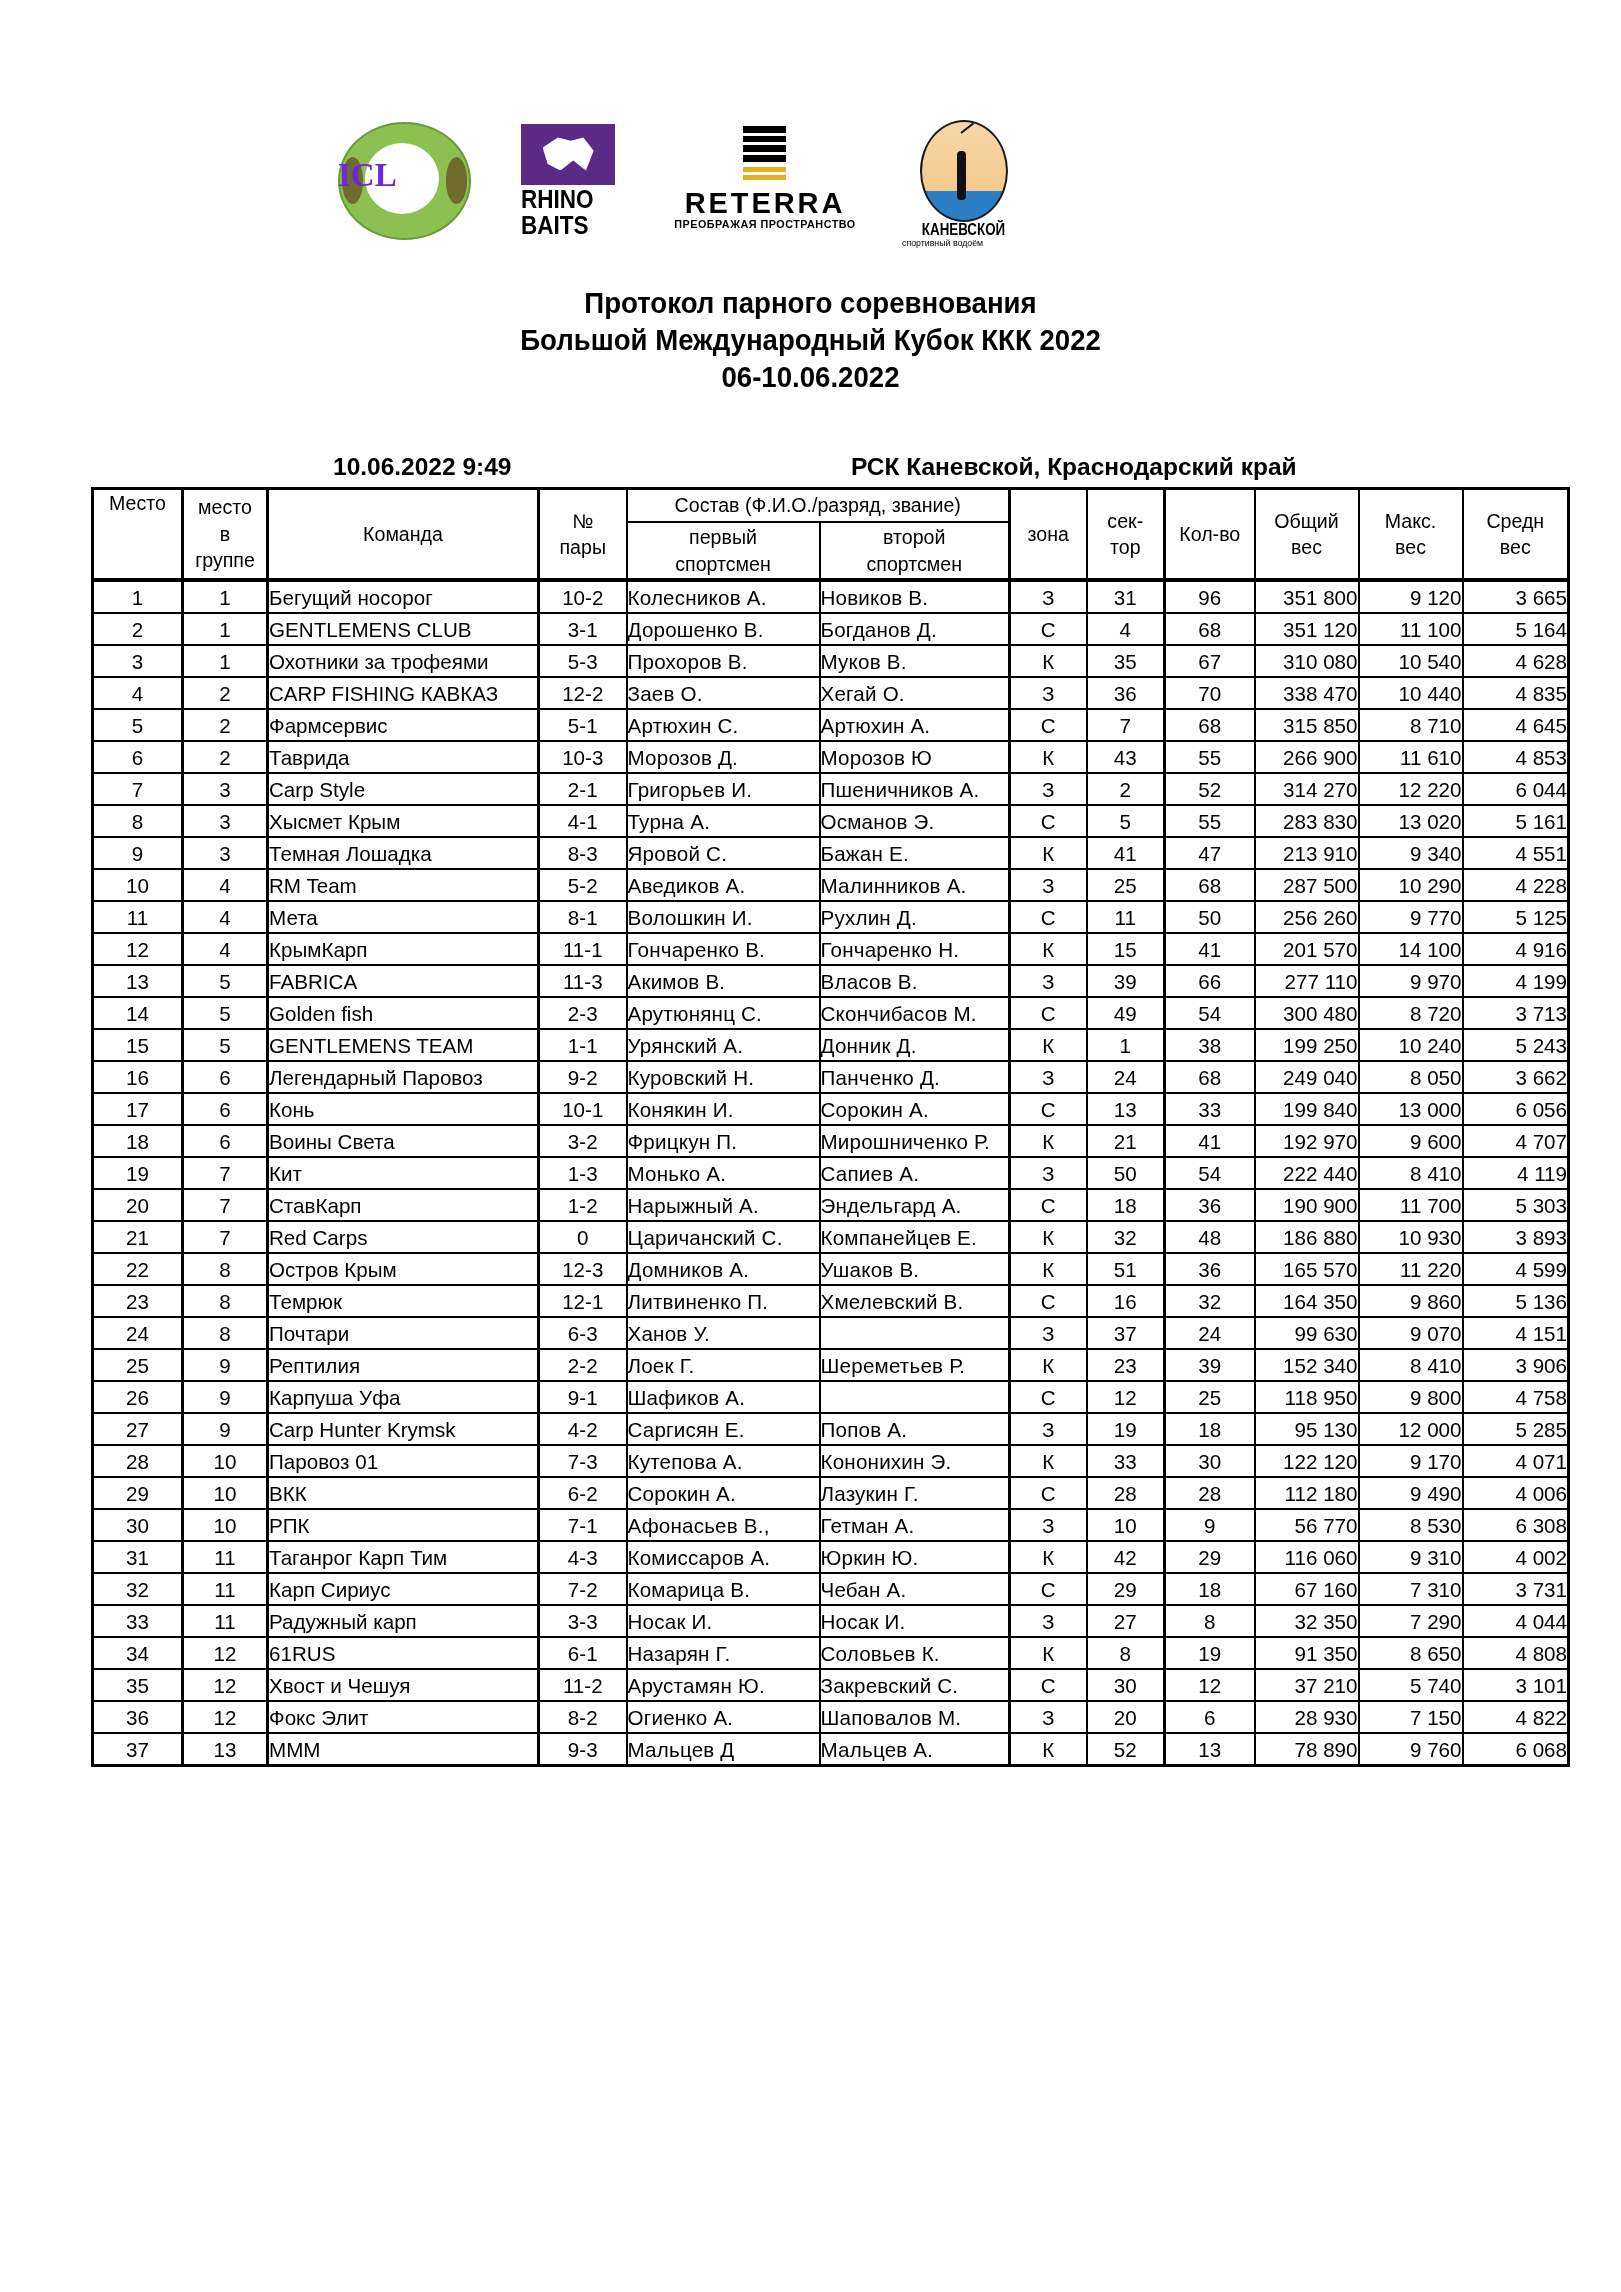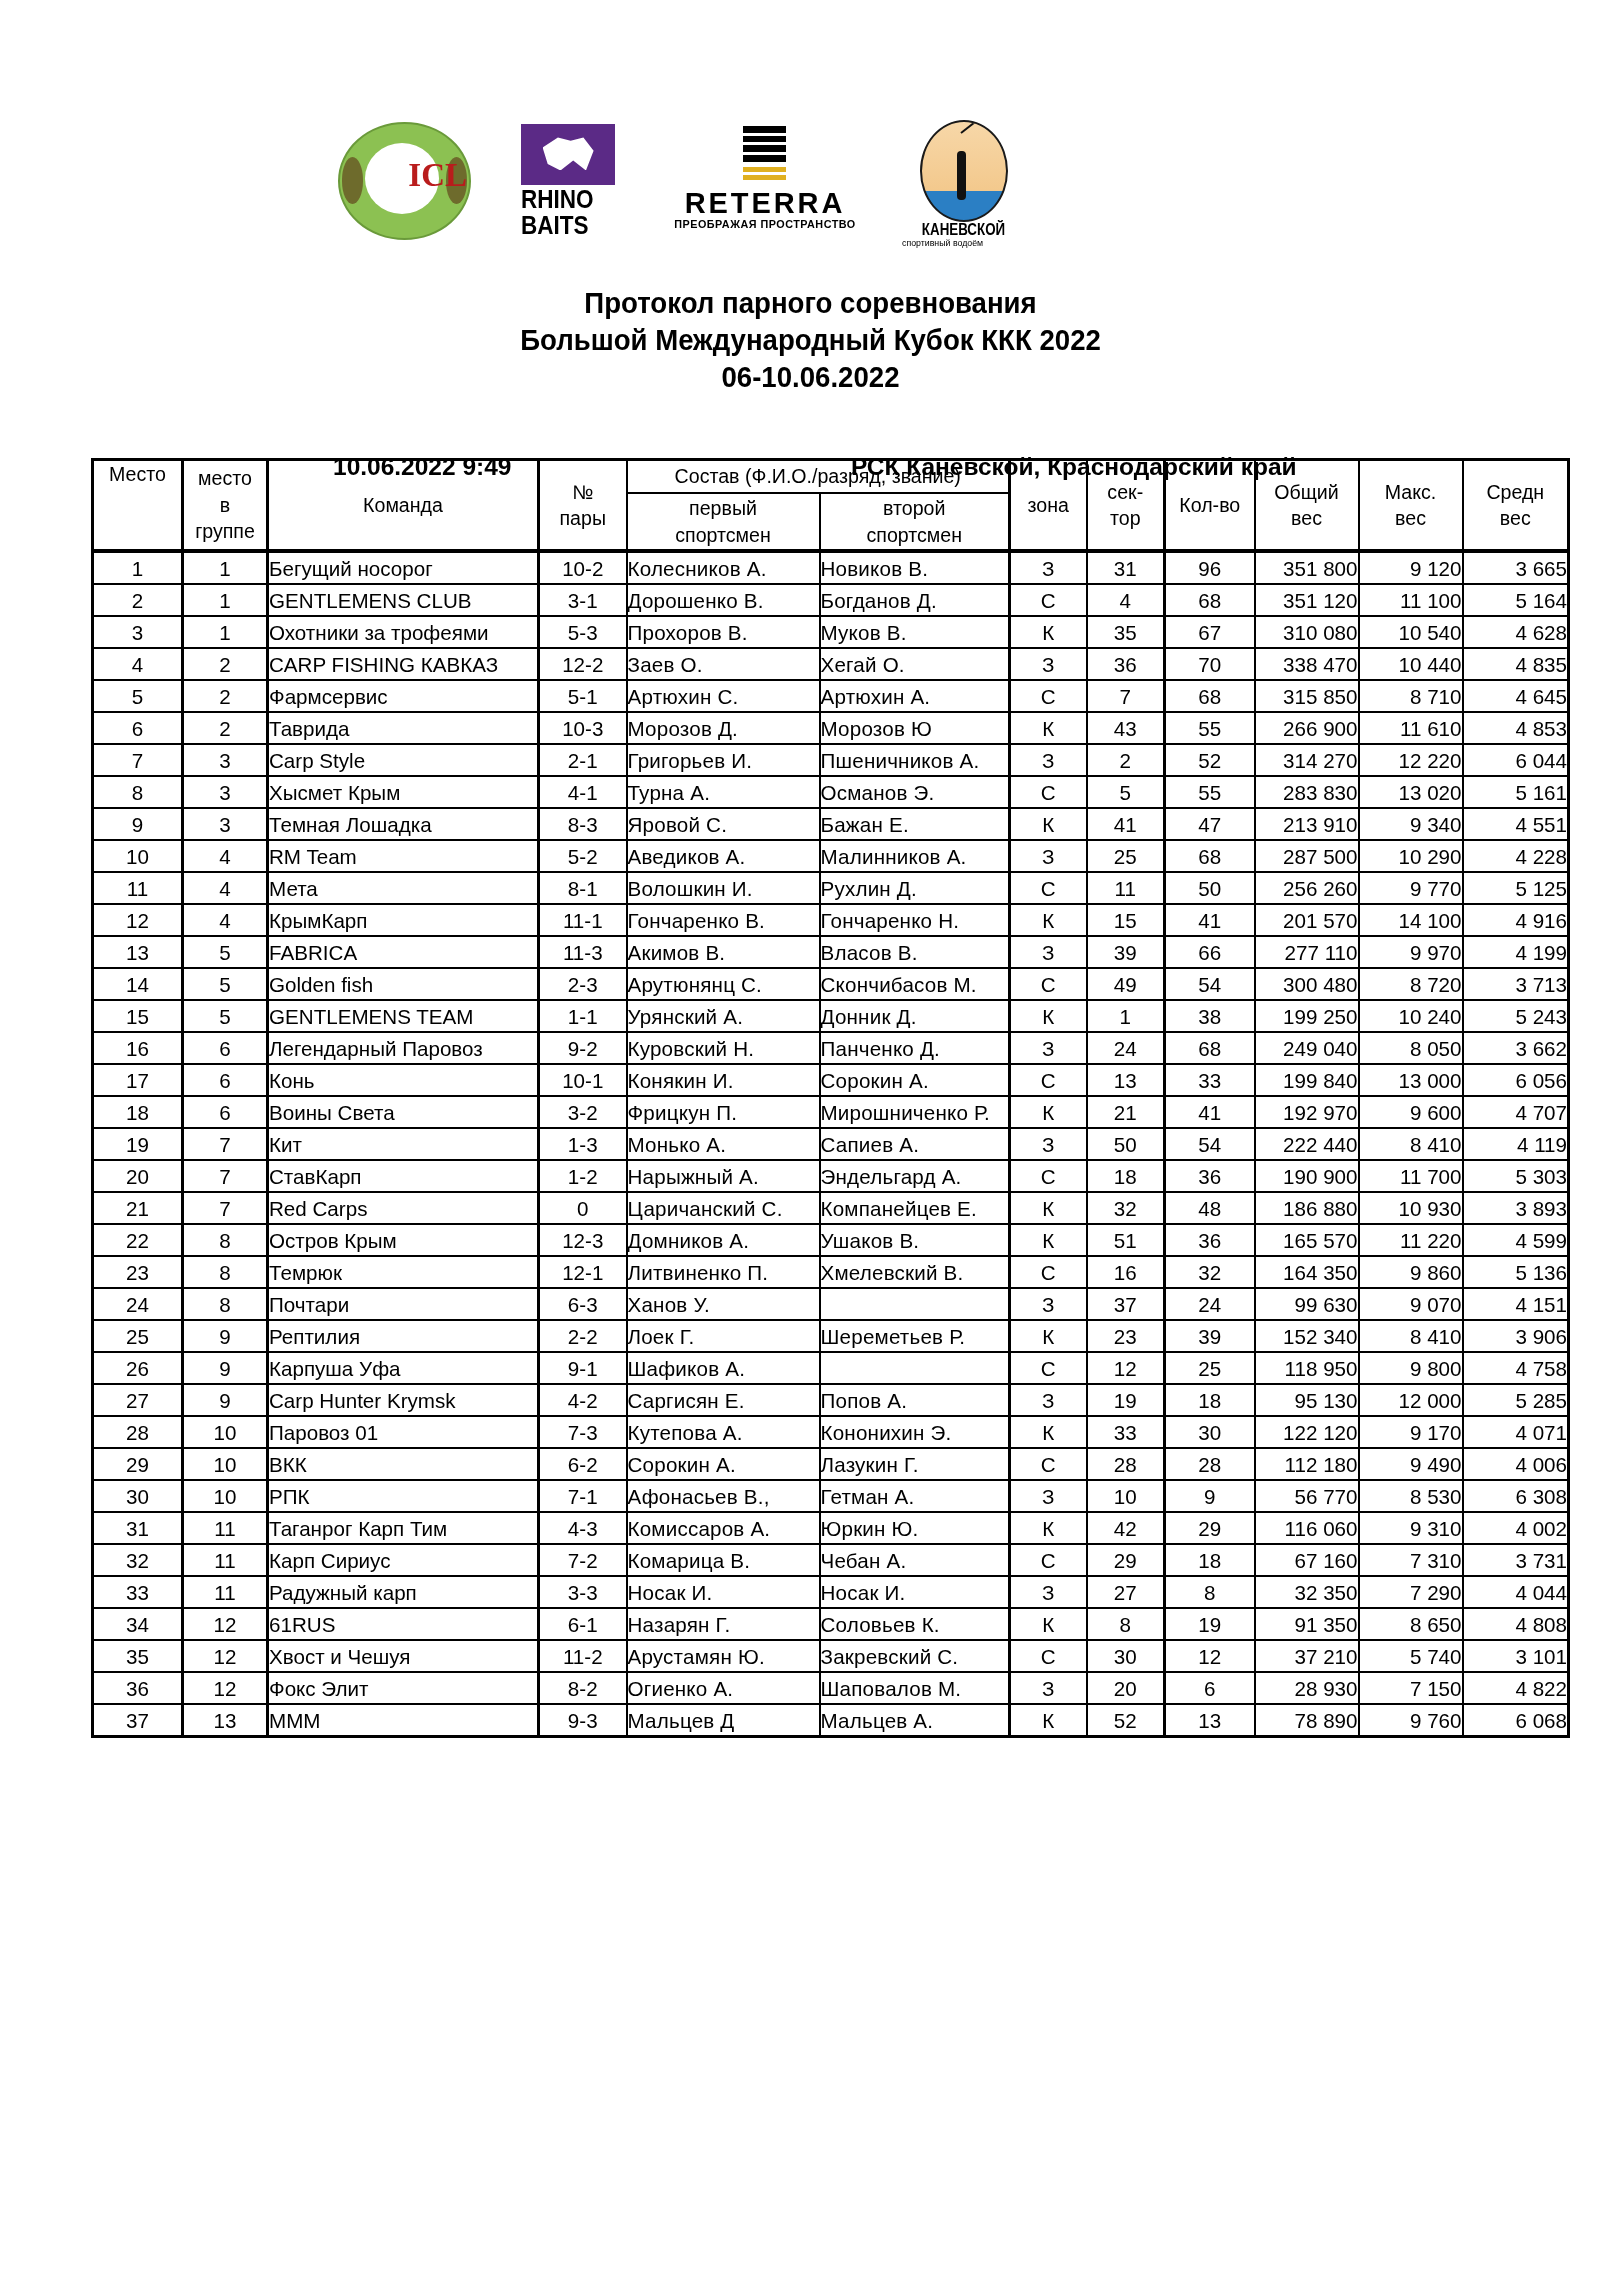--- a/index.html
+++ b/index.html
@@ -30,34 +30,34 @@
   .kanev-man { position:absolute; left:35px; top:29px; width:9.8px; height:49px; background:#111; border-radius:3.9px; }
   .kanev-rod { position:absolute; left:39px; top:9.8px; width:41px; height:2px; background:#111; transform: rotate(-38deg); transform-origin:left; }
   .kanev-name { position:absolute; left:0; top:104px; width:123px; text-align:center; font-weight:bold; font-size:16.7px; transform: scaleX(0.8); }
   .kanev-sub { position:absolute; left:0; top:122px; width:123px; text-align:left; font-size:8.8px; }
 
   .dogma-name { position:absolute; left:0; top:15.7px; font-weight:bold; font-size:51px; letter-spacing:2px; }
   .dogma-sub { position:absolute; left:2px; top:73px; font-size:18.6px; }
 
   .icl-ring { position:absolute; left:0; top:0; width:129px; height:114px; border-radius:50%; background:#8cc152; border:2px solid #6a9a3a; }
   .icl-inner { position:absolute; left:27.4px; top:21.6px; width:74px; height:71px; border-radius:50%; background:#fff; }
-  .icl-text { position:absolute; left:0; top:35px; width:129px; text-align:right; font-family:"Liberation Serif", serif; font-size:33px; color:#b91c1c; font-weight:bold; }
+  .icl-text { position:absolute; left:0; top:35px; width:129px; text-align:left; font-family:"Liberation Serif", serif; font-size:33px; color:#6d28d9; font-weight:bold; }
   .icl-fish-l, .icl-fish-r { position:absolute; top:35px; width:21.6px; height:47px; background:#6e6b2c; border-radius:50%; }
   .icl-fish-l { left:3.9px; } .icl-fish-r { right:3.9px; }
 
   
   .titles { position:absolute; top: 284px; left: 0; width: 1621px; text-align:center; font-weight:bold; font-size:30px; line-height:37px; }
   .titles div { transform: scaleX(0.92); }
 
   .meta-left { position:absolute; left: 333px; top: 453px; font-weight:bold; font-size:24.5px; }
   .meta-right { position:absolute; left: 851px; top: 453px; font-weight:bold; font-size:24.5px; }
 
   
   table.results {
-    position:absolute; left: 91px; top: 458px; width: 1477px;
+    position:absolute; left: 91px; top: 487px; width: 1477px;
     border-collapse: collapse; table-layout: fixed;
     border: 3.9px solid #000;
     padding-left: 20px;
   }
   table.results th, table.results td {
     border: 2px solid #000; padding: 0; overflow:hidden; white-space: nowrap;
   }
   table.results th {
     font-weight: normal; font-size: 19.6px; line-height: 26.5px; text-align: center; vertical-align: middle;
   }

